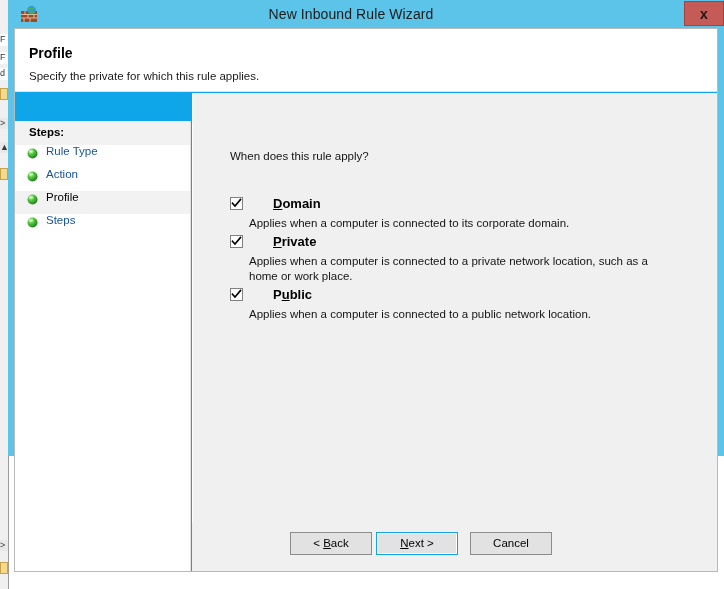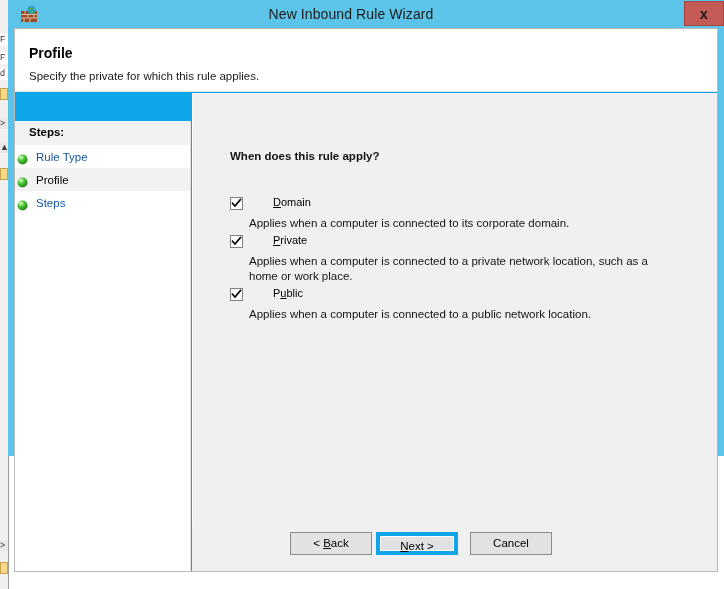--- a/index.html
+++ b/index.html
@@ -165,22 +165,21 @@
   #steps-list {
     position: absolute;
     left: 0;
     top: 24px;
     width: 175px;
   }
   .step {
     position: relative;
     height: 23px;
     display: flex;
-    align-items: center;
-    padding-left: 2px;
+    padding-left: 12px;
     box-sizing: border-box;
     cursor: pointer;
   }
   .step.current {
     background: #f2f2f2;
   }
   .step-bullet {
     width: 11px;
     height: 11px;
     margin-right: 8px;
@@ -204,21 +203,20 @@
     background: #f0f0f0;
     border-left: 1px solid #ffffff;
     box-sizing: border-box;
   }
   #question {
     position: absolute;
     left: 37px;
     top: 57px;
     font-size: 11.5px;
     color: #141414;
-    font-weight: bold;
   }
   #options {
     position: absolute;
     left: 37px;
     top: 103px;
     right: 20px;
   }
   .option { position: relative; margin-bottom: 3px; }
   .opt-row {
     display: flex;
@@ -232,22 +230,22 @@
     border: 1px solid #808080;
     box-sizing: border-box;
     position: relative;
     flex: none;
     margin-top: 1px;
     margin-right: 6px;
     cursor: pointer;
   }
   .checkbox svg { position: absolute; left: 0; top: 0; }
   .opt-label {
-    font-size: 11px;
-    font-weight: normal;
+    font-size: 13px;
+    font-weight: bold;
     color: #000000;
     cursor: pointer;
     white-space: nowrap;
     padding-left: 24px;
   }
   .opt-label u { text-decoration: underline; }
   .opt-desc {
     margin-left: 19px;
     margin-top: 3px;
     font-size: 11.5px;
@@ -274,21 +272,21 @@
     box-sizing: border-box;
     font-family: "Liberation Sans", sans-serif;
     font-size: 11.5px;
     color: #000000;
     text-align: center;
     line-height: 21px;
     cursor: pointer;
   }
   .btn u { text-decoration: underline; }
   .btn.focused {
-    border: 4px solid #0ea5e9;
+    border: 1px solid #0ea5e9;
     box-shadow: inset 0 0 0 1px #ffffff;
   }
   #btn-back   { left: 98px;  width: 82px; }
   #btn-next   { left: 184px; width: 82px; }
   #btn-cancel { left: 278px; width: 82px; }
 </style>
 </head>
 <body>
 
 <div id="desktop">
@@ -348,20 +346,34 @@
                     <stop offset="0%" stop-color="#b6f0a0"></stop>
                     <stop offset="45%" stop-color="#4ec23a"></stop>
                     <stop offset="100%" stop-color="#1f7a16"></stop>
                   </radialGradient>
                 </defs>
                 <circle cx="5.5" cy="5.5" r="5" fill="url(#og)"></circle>
                 <ellipse cx="4" cy="3.4" rx="2.1" ry="1.4" fill="#d8ffc8" opacity="0.65"></ellipse>
               </svg></span>
             <span class="step-label">Rule Type</span>
           </div>
+          <div class="step">
+            <span class="step-bullet"><svg width="11" height="11" viewBox="0 0 11 11">
+                <defs>
+                  <radialGradient id="og" cx="35%" cy="30%" r="75%">
+                    <stop offset="0%" stop-color="#b6f0a0"></stop>
+                    <stop offset="45%" stop-color="#4ec23a"></stop>
+                    <stop offset="100%" stop-color="#1f7a16"></stop>
+                  </radialGradient>
+                </defs>
+                <circle cx="5.5" cy="5.5" r="5" fill="url(#og)"></circle>
+                <ellipse cx="4" cy="3.4" rx="2.1" ry="1.4" fill="#d8ffc8" opacity="0.65"></ellipse>
+              </svg></span>
+            <span class="step-label">Action</span>
+          </div>
           <div class="step current">
             <span class="step-bullet"><svg width="11" height="11" viewBox="0 0 11 11">
                 <defs>
                   <radialGradient id="og" cx="35%" cy="30%" r="75%">
                     <stop offset="0%" stop-color="#b6f0a0"></stop>
                     <stop offset="45%" stop-color="#4ec23a"></stop>
                     <stop offset="100%" stop-color="#1f7a16"></stop>
                   </radialGradient>
                 </defs>
                 <circle cx="5.5" cy="5.5" r="5" fill="url(#og)"></circle>

